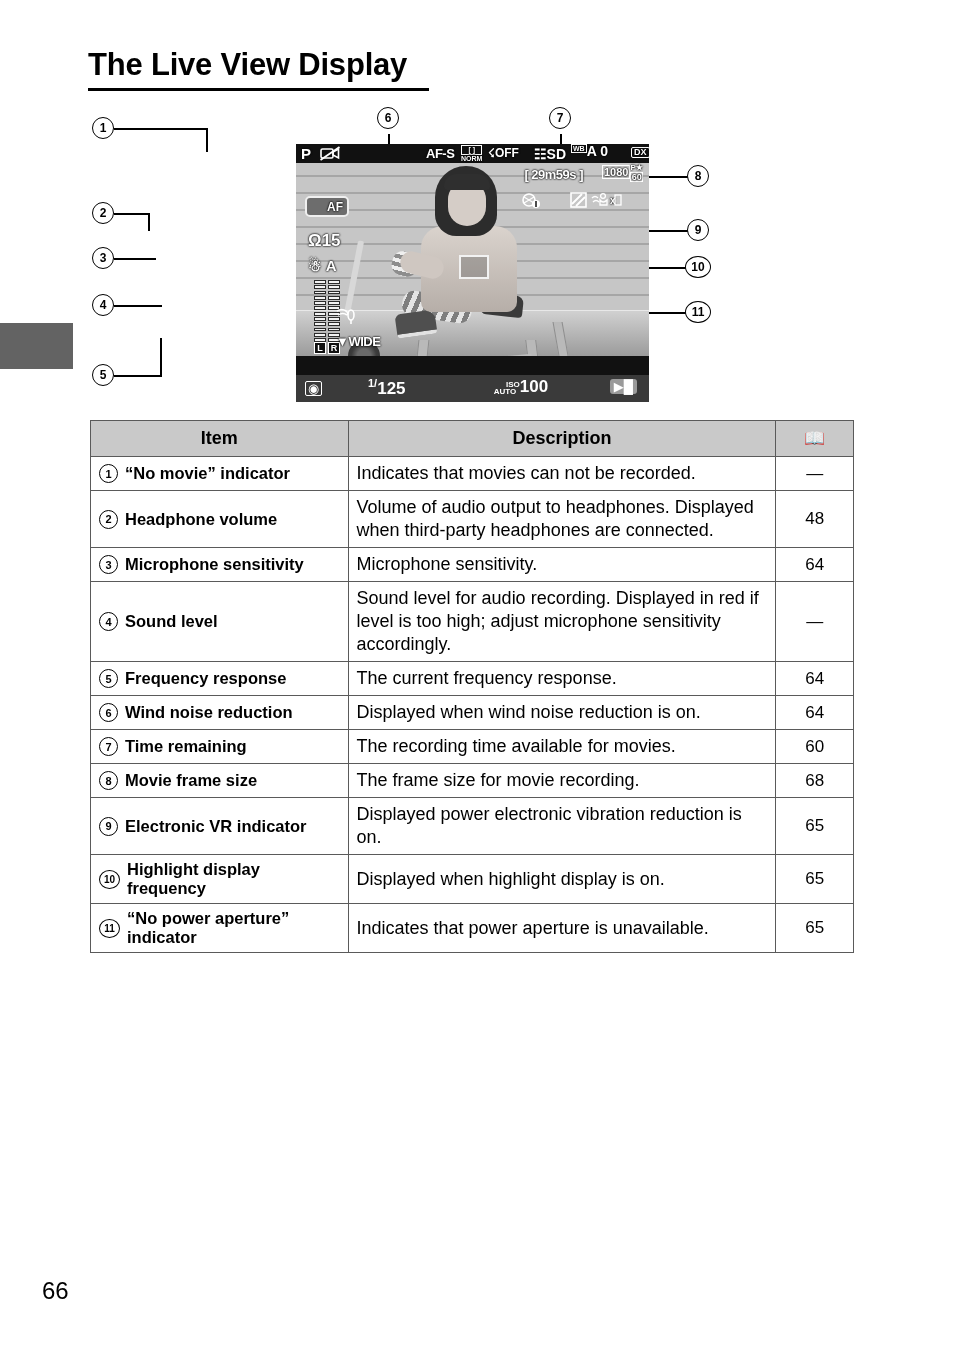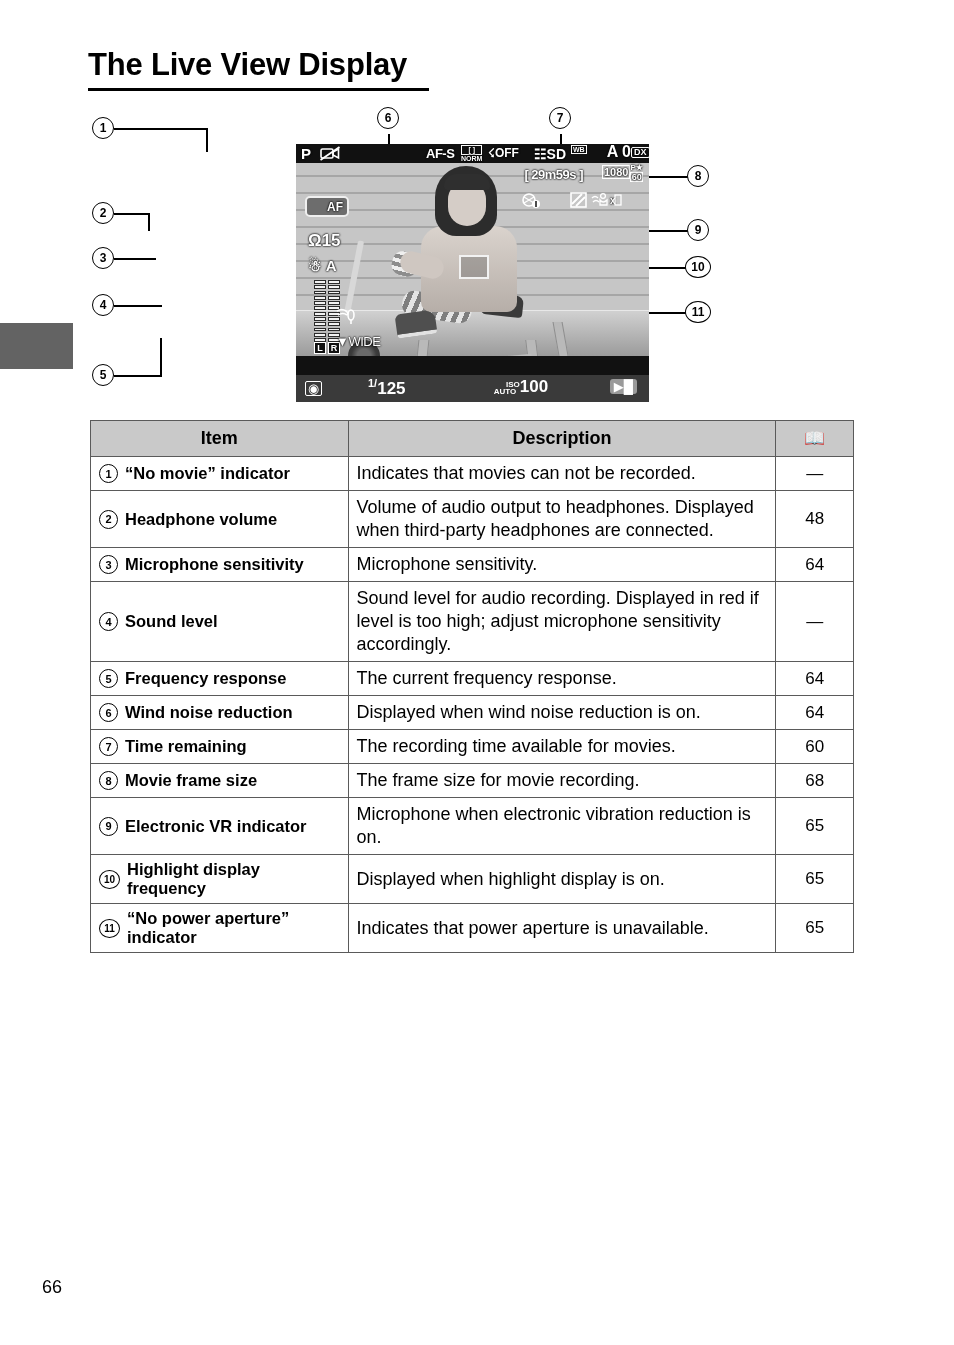--- a/index.html
+++ b/index.html
@@ -168,21 +168,21 @@
   
   .osd-touchaf{
     left:9px; top:52px; width:44px; height:21px;
     background:#6d6d6d; border:2px solid #efefef; border-radius:5px;
     color:#fff; font-size:12px; font-weight:bold;
     display:flex; align-items:center; justify-content:flex-end;
     padding-right:4px; box-sizing:border-box;
   }
   .osd-hpvol{left:12px; top:88px; font-size:17px; font-weight:bold;}
   .osd-micsens{left:12px; top:114px; font-size:15px; font-weight:bold;}
-  .osd-freq{left:40px; top:191px; font-size:13px; font-weight:normal; letter-spacing:-0.5px;}
+  .osd-freq{left:40px; top:191px; font-size:13px; font-weight:bold; letter-spacing:-0.5px;}
   .osd-wind{left:40px; top:163px; font-size:14px;}
 
   
   .meter{
     position:absolute; left:18px; top:136px; width:26px; height:62px;
     display:flex; gap:2px;
   }
   .meter .ch{
     flex:1; display:flex; flex-direction:column-reverse; gap:1.5px;
   }
@@ -269,21 +269,21 @@
     box-sizing:border-box;
   }
   .num-badge.two{width:21px; font-size:10px;}
   td.desc-cell{font-size:18px; line-height:1.28; font-weight:normal;}
   td.page-cell{text-align:center; font-size:17px;}
   .bookicon{font-size:17px;}
 
   
   .folio{
     position:absolute; left:42px; top:1277px;
-    font-size:18px;
+    font-size:24px;
   }
 </style>
 </head>
 <body>
 
 <div class="chapter-tab"></div>
 
 <div class="page-title">The Live View Display</div>
 <div class="title-rule"></div>
 
@@ -375,21 +375,21 @@
 
     <div class="osd osd-flash">
       <span>☇</span><span>OFF</span>
     </div>
 
     <div class="osd osd-sd">
       <span>☷</span><span>SD</span>
     </div>
 
     <div class="osd osd-wb">
-      <span style="font-size:7px; border:1px solid #fff; padding:0 1px; vertical-align:super;">WB</span><span style="font-size:16px;margin-left:20px;">A 0</span>
+      <span style="font-size:7px; border:1px solid #fff; padding:0 1px; vertical-align:super;">WB</span><span style="font-size:14px;">A 0</span>
     </div>
 
     <div class="osd osd-dx">DX</div>
 
     <div class="osd osd-touchaf">
       <span>AF</span>
     </div>
 
     <div class="osd osd-hpvol">
       <span>Ω</span><span>15</span>
@@ -595,21 +595,21 @@
         <td class="desc-cell">The frame size for movie recording.</td>
         <td class="page-cell">68</td>
       </tr>
       <tr>
         <td class="item-cell">
           <div class="item-inner">
             <span class="num-badge">9</span>
             <span>Electronic VR indicator</span>
           </div>
         </td>
-        <td class="desc-cell">Microphone when electronic vibration reduction is on.</td>
+        <td class="desc-cell">Displayed power electronic vibration reduction is on.</td>
         <td class="page-cell">65</td>
       </tr>
       <tr>
         <td class="item-cell">
           <div class="item-inner">
             <span class="num-badge two">10</span>
             <span>Highlight display frequency</span>
           </div>
         </td>
         <td class="desc-cell">Displayed when highlight display is on.</td>

